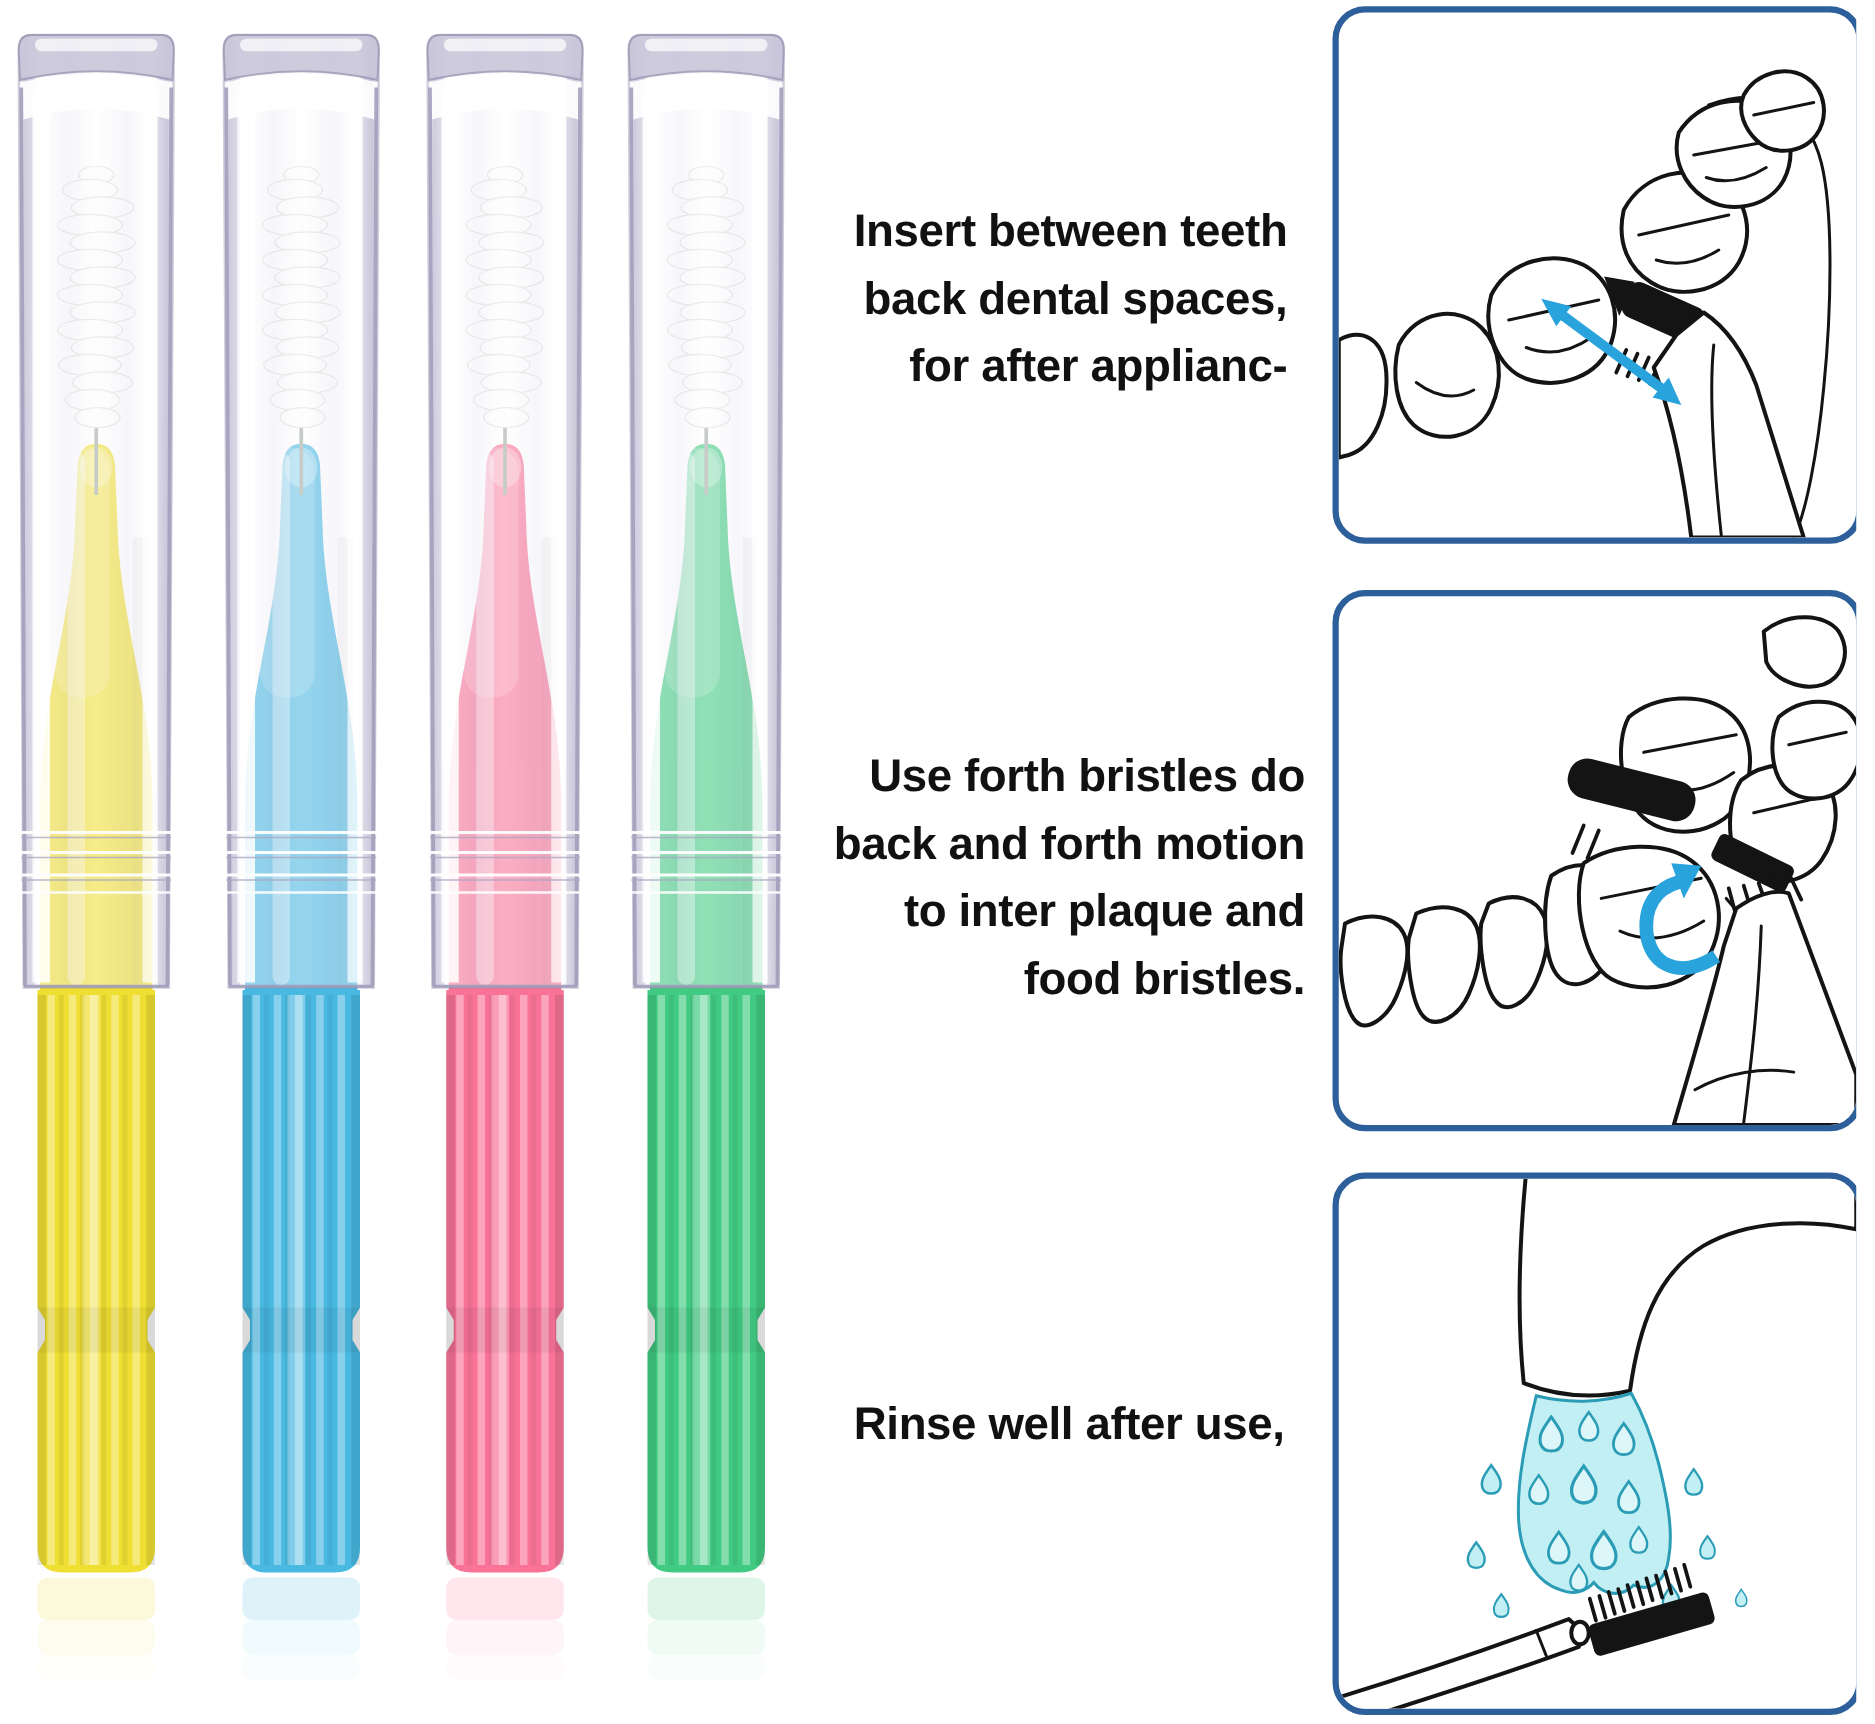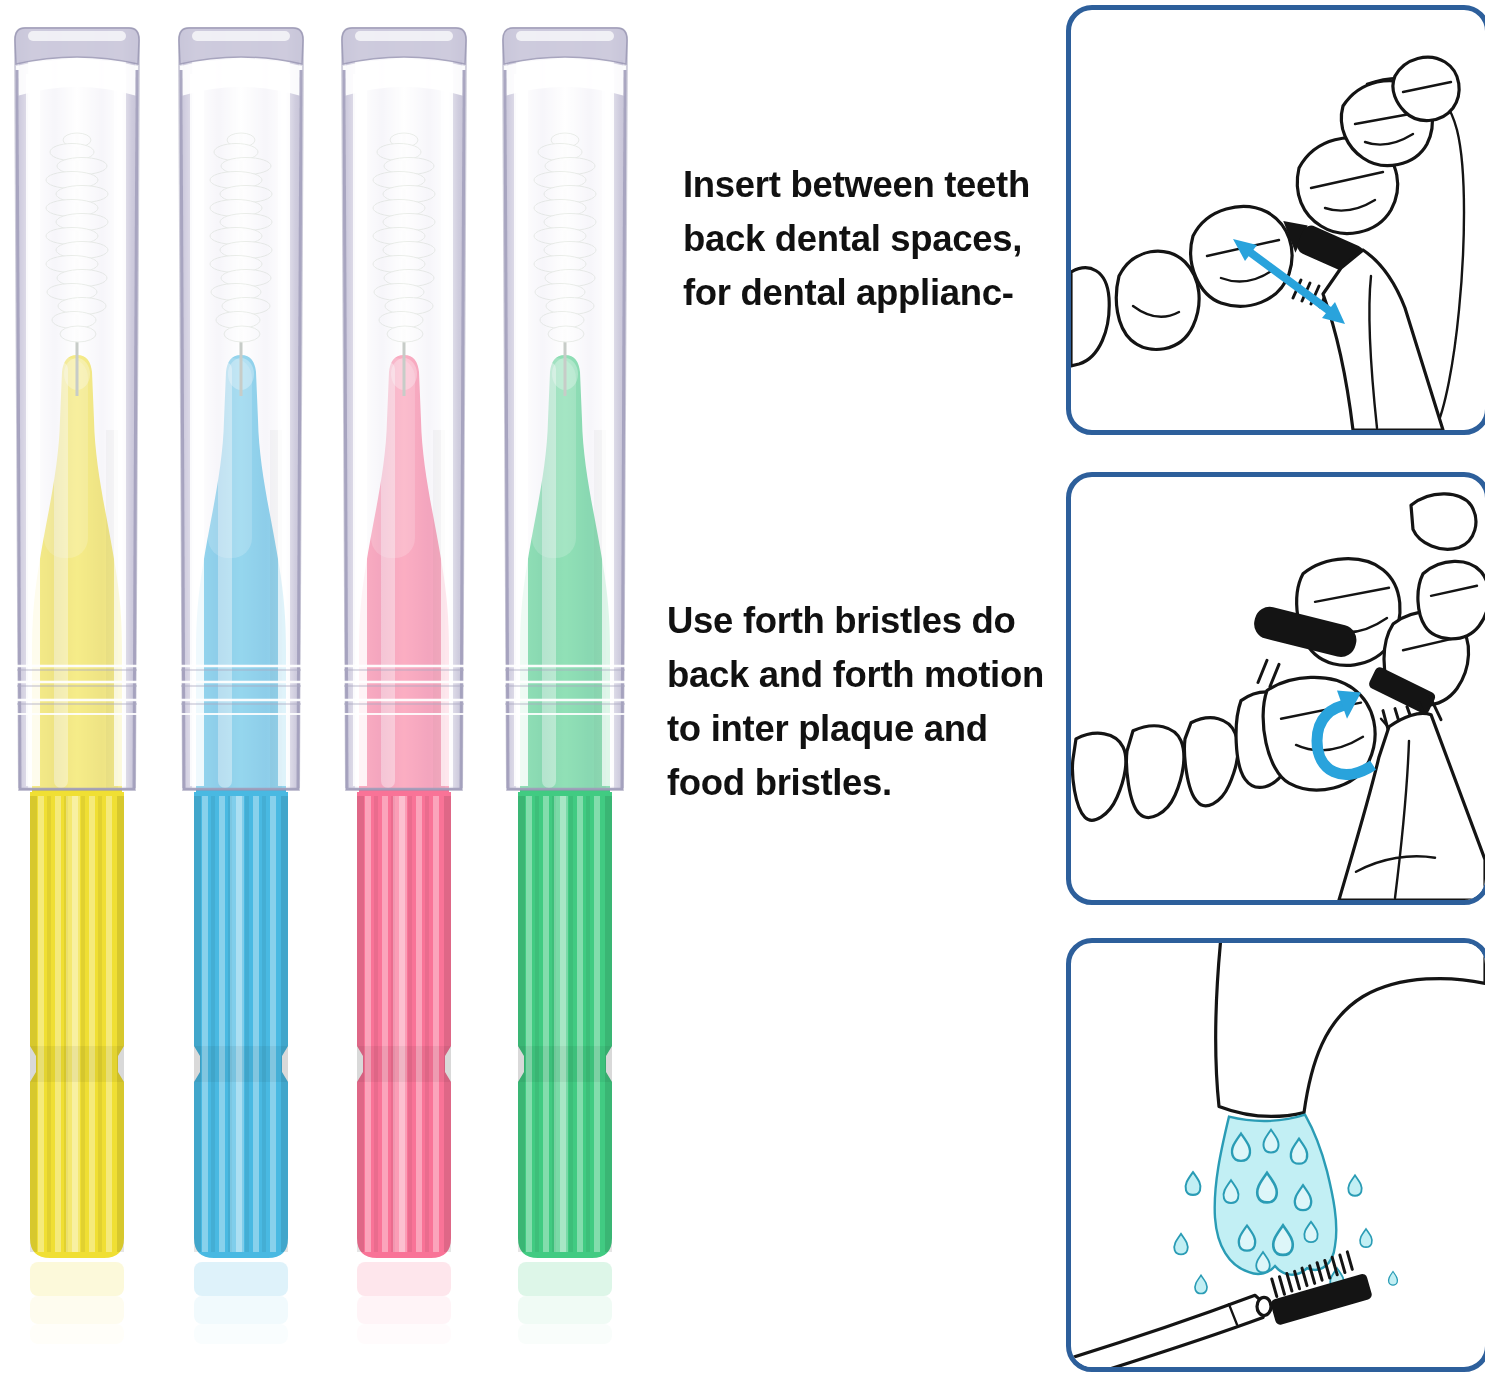--- a/index.html
+++ b/index.html
@@ -12,20 +12,21 @@
     --bg:#ffffff;
   }
   *{margin:0;padding:0;box-sizing:border-box;}
   html,body{background:#fff;}
   .page{
     position:relative;
     width:1485px;height:1379px;
     background:var(--bg);
     overflow:hidden;
     font-family:"Liberation Sans", sans-serif;
+    text-align:right;
   }
   .brush{position:absolute;top:0;width:166px;height:1350px;}
   .defs-holder{position:absolute;width:0;height:0;overflow:hidden;}
   .step-text{
     position:absolute;
     color:var(--text-color);
     font-weight:bold;
     font-size:36.5px;
     line-height:54px;
     letter-spacing:-0.3px;
@@ -181,31 +182,32 @@
     <use href="#bristleUnit"></use>
     <use href="#capGlass"></use>
     <rect x="36" y="1262" width="94" height="34" rx="8" opacity="0.18" fill="#41cb82"></rect>
     <rect x="36" y="1296" width="94" height="28" rx="8" opacity="0.08" fill="#41cb82"></rect>
     <rect x="36" y="1324" width="94" height="20" rx="8" opacity="0.03" fill="#41cb82"></rect>
   </svg>
 
   <div class="step-text" style="left:683px;top:158px">
     <div>Insert between teeth</div>
     <div>back dental spaces,</div>
-    <div>for dental applianc-</div>
+    <div>for after applianc-</div>
   </div>
 
   <div class="step-text" style="left:667px;top:594px">
     <div>Use forth bristles do</div>
     <div>back and forth motion</div>
     <div>to inter plaque and</div>
     <div>food bristles.</div>
   </div>
 
   <div class="step-text" style="left:683px;top:1112px">
+    <div>Rinse well after use,</div>
   </div>
 
   <div class="panel" style="top:5px;height:430px">
     <svg viewBox="0 0 414 420" preserveAspectRatio="none">
       <path class="detail" d="M296,74 C340,58 374,74 386,120 C396,160 394,240 388,300 C383,352 374,400 364,420"></path>
       <g>
         <path class="lineart" d="M0,262 C18,252 36,260 38,288 C40,320 28,348 8,354 L0,356 Z"></path>
         <path class="lineart" d="M48,266 C62,238 96,234 114,252 C130,268 132,294 122,316 C110,342 78,346 60,330 C46,317 42,290 48,266 Z"></path>
         <path class="detail" d="M62,296 Q86,314 108,302"></path>
         <path class="lineart" d="M122,226 C136,198 172,190 196,202 C218,214 226,240 218,264 C208,292 176,302 150,293 C128,285 114,254 122,226 Z"></path>

